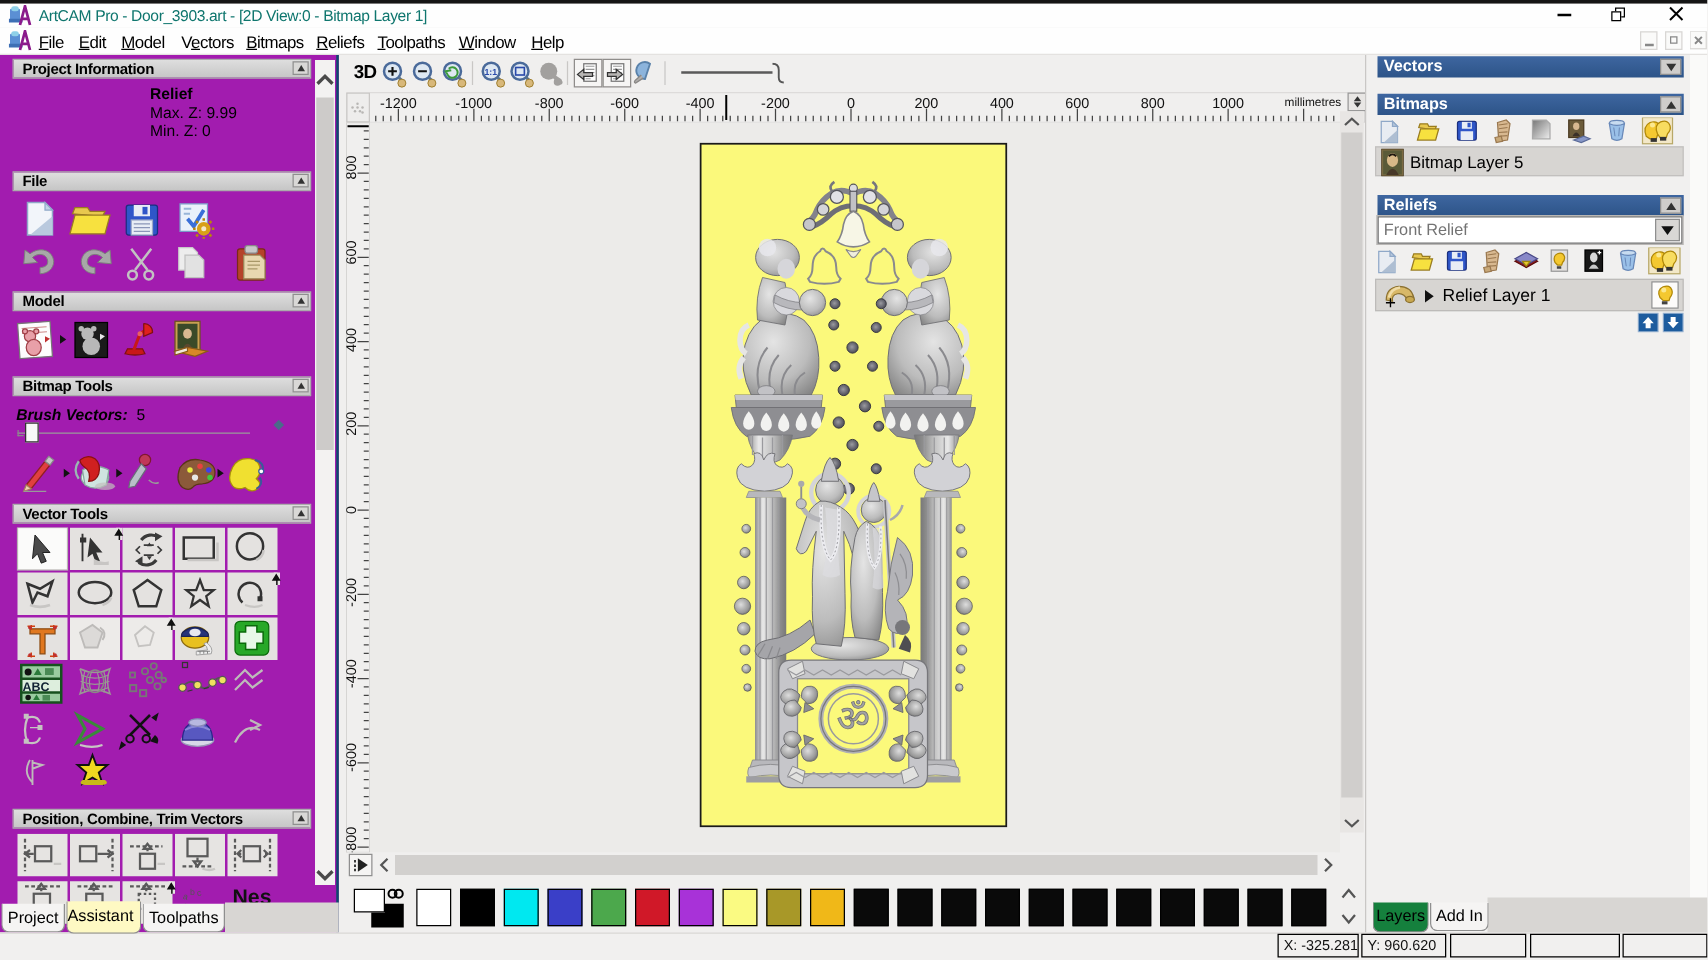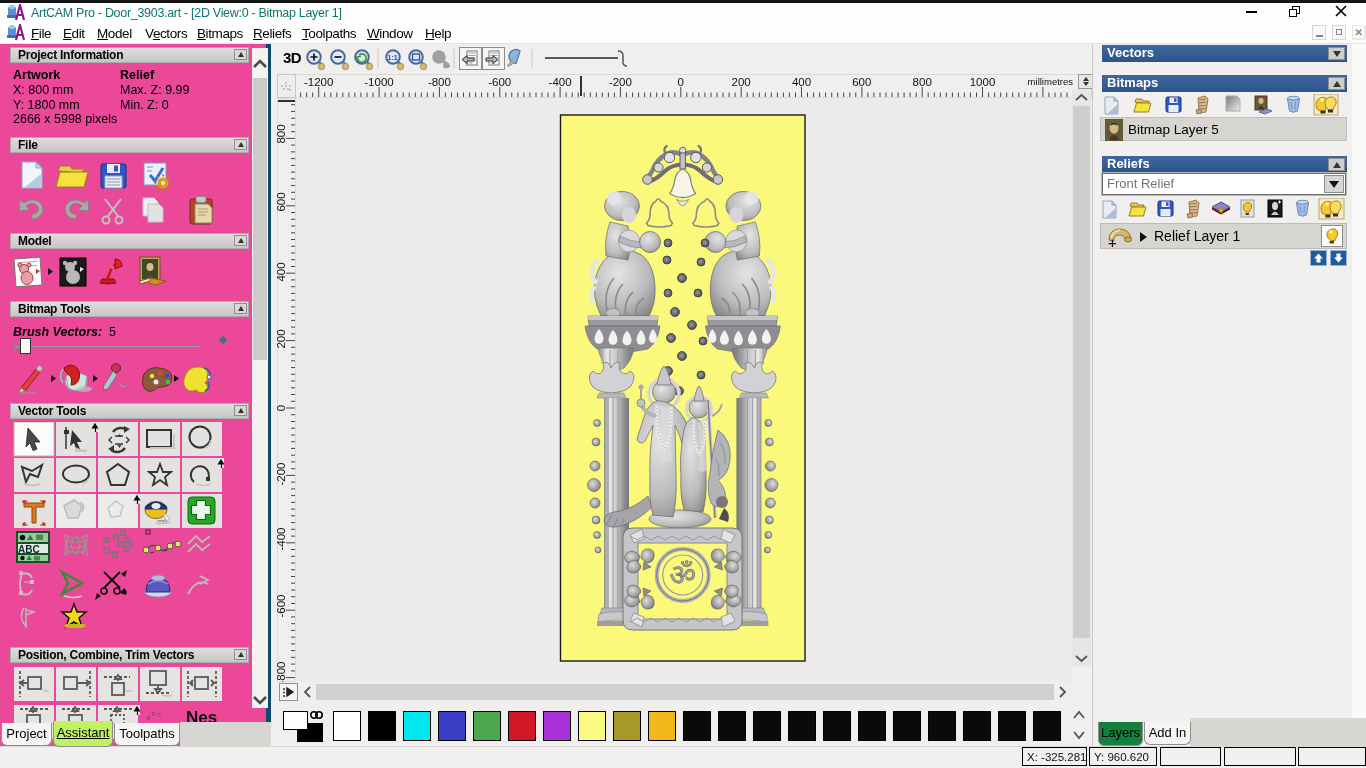--- a/index.html
+++ b/index.html
@@ -64,25 +64,24 @@
     <div style="width:7px;height:2px;background:#888;margin:9px auto 0;"></div>
   </div>
 <div class="abs" style="left:1332px;top:25px;width:14px;height:15px;background:#FAFAF9;border:1px solid #D8D6D4;">
     <div style="width:6px;height:6px;border:1px solid #888;margin:3px auto 0;"></div>
   </div>
 <svg class="abs" style="left:1352px;top:25px;" width="14" height="15">
     <rect x="0" y="0" width="13" height="14" fill="#FAFAF9" stroke="#D8D6D4"></rect>
     <path d="M4 4.5 L9.5 10 M9.5 4.5 L4 10" stroke="#888" stroke-width="1.6"></path>
   </svg>
 
-<div class="abs" id="leftpanel" style="left:0;top:44px;width:271px;height:702px;background:#ec4899;border-right:5px solid #0c4a6e;overflow:hidden;">
+<div class="abs" id="leftpanel" style="left:0;top:44px;width:271px;height:702px;background:#a21caf;border-right:2px solid #0c4a6e;overflow:hidden;">
   <div class="hdrL" style="top:3px;">Project Information<div class="colbtn">
         <div style="width:0;height:0;border-left:3.5px solid transparent;border-right:3.5px solid transparent;border-bottom:5px solid #333;margin:2px auto 0;"></div>
       </div></div>
-  <div class="abs" style="left:13px;top:24px;font-size:12.5px;line-height:14.8px;color:#000;"><b>Artwork</b><br>X: 800 mm<br>Y: 1800 mm<br>2666 x 5998 pixels</div>
   <div class="abs" style="left:120px;top:24px;font-size:12.5px;line-height:14.8px;color:#000;"><b>Relief</b><br>Max. Z: 9.99<br>Min. Z: 0</div>
 
   <div class="hdrL" style="top:93px;">File<div class="colbtn">
         <div style="width:0;height:0;border-left:3.5px solid transparent;border-right:3.5px solid transparent;border-bottom:5px solid #333;margin:2px auto 0;"></div>
       </div></div>
   <svg class="abs" style="left:0;top:115px;" width="250" height="32" viewBox="0 0 250 32">
 
     <path d="M22 3 L36 3 L42 9 L42 29 L22 29 Z" fill="#F2F5FA" stroke="#8FA8C8" stroke-width="1.2"></path>
     <path d="M36 3 L36 9 L42 9 Z" fill="#C3D3E8" stroke="#8FA8C8"></path>
     <path d="M24 29 L42 29 L42 14 Z" fill="#B9C9DE"></path>
@@ -890,21 +889,21 @@
     <path d="M8.5 3.5 L13 8.5 H10.5 V12.5 H6.5 V8.5 H4 Z" fill="#fff"></path>
   </svg>
 <svg class="abs" style="left:1330px;top:250px;" width="17" height="16">
     <rect x="0.5" y="0.5" width="16" height="15" fill="#1D5C9E" stroke="#9AB4D2"></rect>
     <path d="M8.5 12.5 L13 7.5 H10.5 V3.5 H6.5 V7.5 H4 Z" fill="#fff"></path>
   </svg>
 
 <div class="abs" style="left:180px;top:722px;width:91px;height:24px;background:#D8D6D3;"></div>
 <div class="abs" style="left:1190px;top:718px;width:176px;height:28px;background:#D8D6D3;"></div>
 <div class="abs" style="left:1px;top:723px;width:51px;height:23px;background:#F5F4F3;border:1px solid #8f8f8f;border-top:none;border-radius:0 0 6px 6px;font-size:13px;text-align:center;line-height:22px;">Project</div>
-<div class="abs" style="left:53px;top:721px;width:60px;height:26px;background:#bef264;border:1px solid #8f8f8f;border-top:none;border-radius:0 0 6px 6px;font-size:13px;text-align:center;line-height:23px;z-index:2;text-decoration:underline;">Assistant</div>
+<div class="abs" style="left:53px;top:721px;width:60px;height:26px;background:#fef9c3;border:1px solid #8f8f8f;border-top:none;border-radius:0 0 6px 6px;font-size:13px;line-height:23px;z-index:2;">Assistant</div>
 <div class="abs" style="left:114px;top:723px;width:66px;height:23px;background:#F5F4F3;border:1px solid #8f8f8f;border-top:none;border-radius:0 0 6px 6px;font-size:13px;text-align:center;line-height:22px;">Toolpaths</div>
 
 <div class="abs" style="left:1098px;top:722px;width:45px;height:24px;background:#15803d;border:1px solid #8f8f8f;border-top:none;border-radius:0 0 6px 6px;font-size:13px;text-align:center;line-height:21px;z-index:2;">Layers</div>
 <div class="abs" style="left:1144px;top:722px;width:47px;height:23px;background:#F5F4F3;border:1px solid #8f8f8f;border-top:none;border-radius:0 0 6px 6px;font-size:13px;text-align:center;line-height:21px;">Add In</div>
 
 <div class="abs" style="left:0;top:746px;width:1366px;height:22px;background:#F1F0EF;border-top:1px solid #D9D7D5;"></div>
 <div class="sfield" style="left:1022px;width:65px;">X: -325.281</div>
 <div class="sfield" style="left:1089px;width:68px;">Y: 960.620</div>
 <div class="sfield" style="left:1160px;width:61px;"></div>
 <div class="sfield" style="left:1224px;width:72px;"></div>

